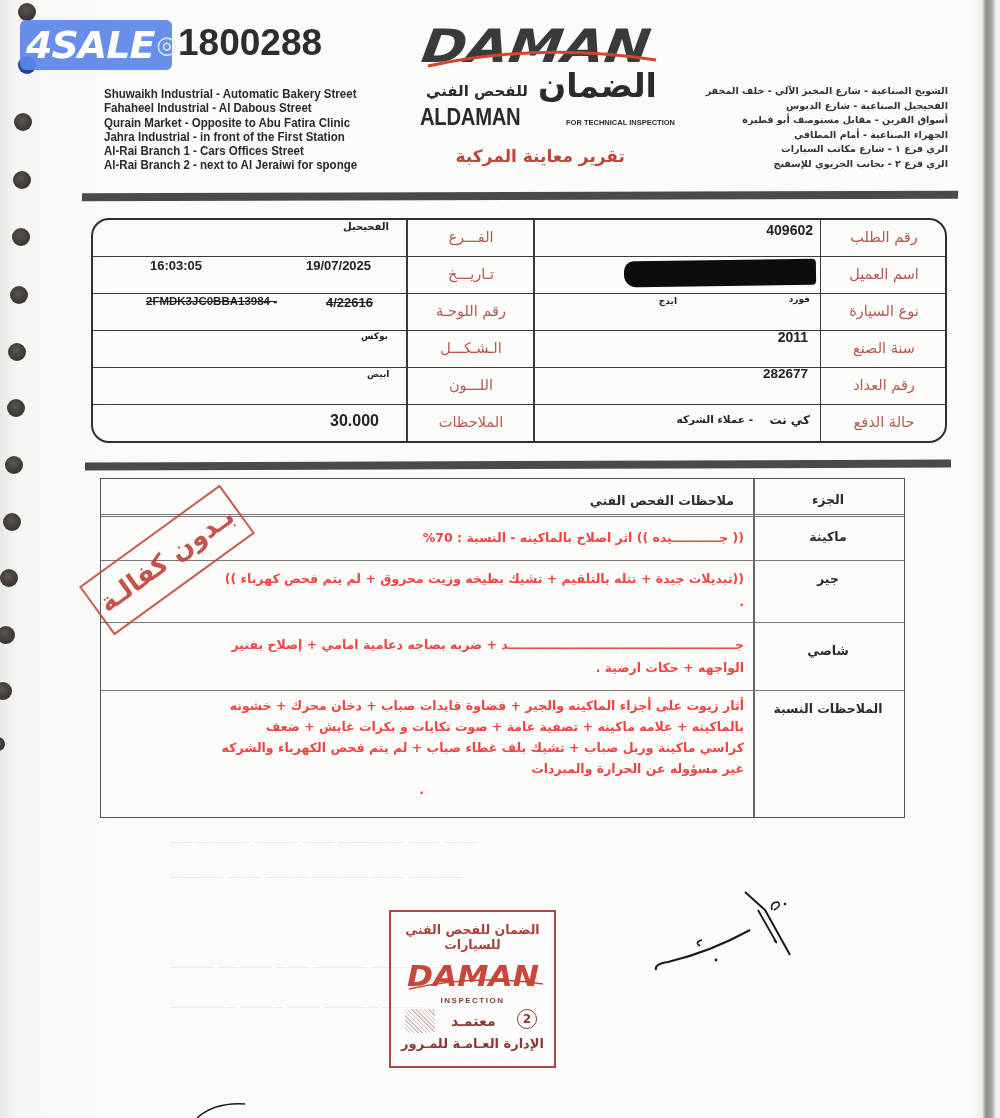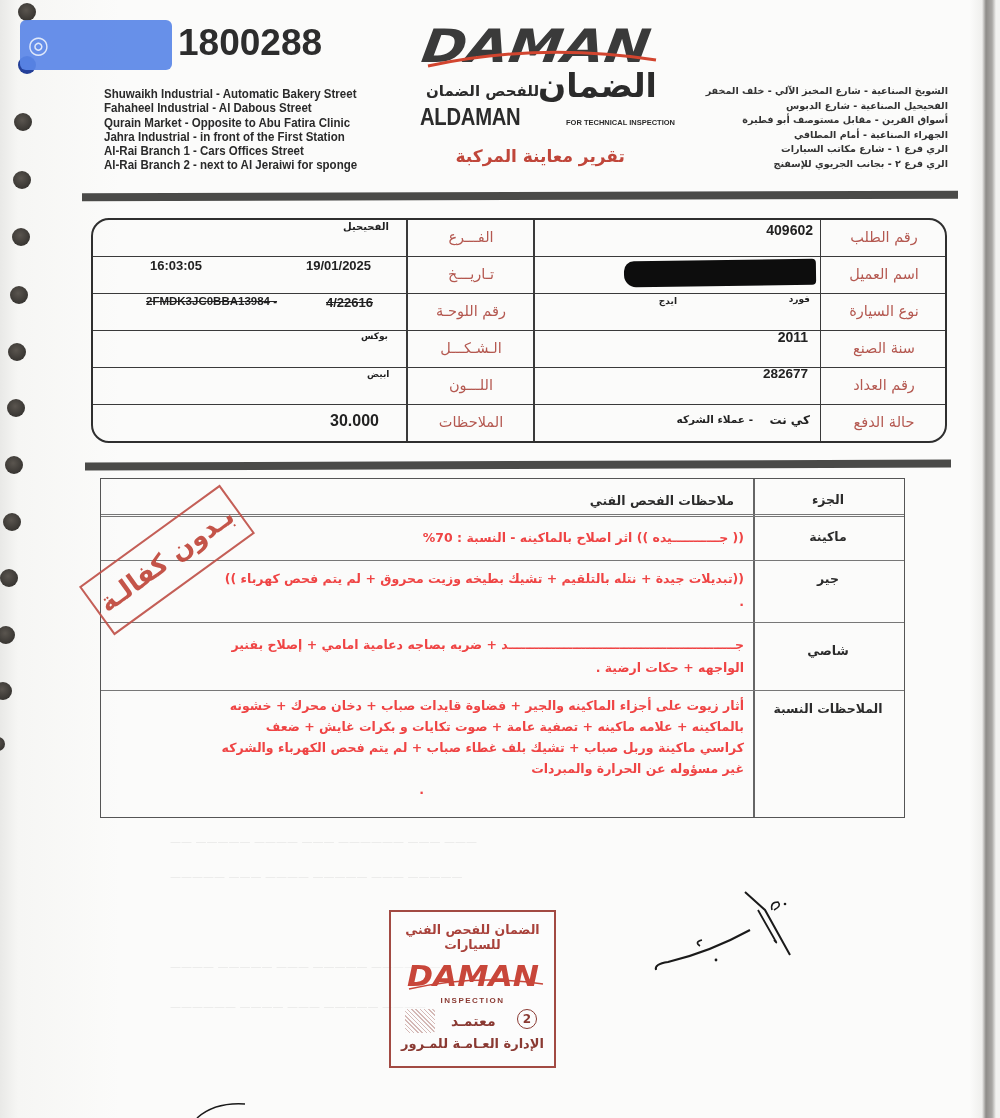--- a/index.html
+++ b/index.html
@@ -149,20 +149,21 @@
   <div class="hole" style="left:7px;top:399px"></div>
   <div class="hole" style="left:5px;top:456px"></div>
   <div class="hole" style="left:3px;top:513px"></div>
   <div class="hole" style="left:0px;top:569px"></div>
   <div class="hole" style="left:-3px;top:626px"></div>
   <div class="hole" style="left:-6px;top:682px"></div>
   <div class="hole" style="left:-9px;top:737px;width:14px;height:14px"></div>
 </div>
 
 <div class="brand-badge">
+  <span>4SALE</span>
   <span class="wifi">◎</span>
 </div>
 
 <div class="hotline">1800288</div>
 
 <div class="addr-en">
   <div>Shuwaikh Industrial - Automatic Bakery Street</div>
   <div>Fahaheel Industrial - Al Dabous Street</div>
   <div>Qurain Market - Opposite to Abu Fatira Clinic</div>
   <div>Jahra Industrial - in front of the First Station</div>
@@ -177,42 +178,42 @@
   <div>الجهراء الصناعية - أمام المطافي</div>
   <div>الري فرع ١ - شارع مكاتب السيارات</div>
   <div>الري فرع ٢ - بجانب الجريوي للإسفنج</div>
 </div>
 
 <svg class="logo-daman" viewBox="0 0 240 50">
   <text x="6" y="42" font-family="DejaVu Sans, sans-serif" font-weight="bold" font-style="italic" font-size="46" fill="#3a3a3a" textLength="228" lengthAdjust="spacingAndGlyphs" transform="skewX(-8)">DAMAN</text>
   <path d="M8 46 Q120 22 236 40" stroke="#d2452f" stroke-width="3" fill="none"></path>
 </svg>
 <div class="logo-ar-big">الضمان</div>
-<div class="logo-ar-small">للفحص الضمان</div>
+<div class="logo-ar-small">للفحص الفني</div>
 <div class="logo-aldaman">ALDAMAN</div>
 <div class="logo-for">FOR TECHNICAL INSPECTION</div>
 <div class="report-title">تقرير معاينة المركبة</div>
 
 <div class="bar" style="left:82px;top:192px;width:876px;height:8px;transform:rotate(-0.15deg)"></div>
 
 <div class="info-box">
   <div class="vline" style="right:124px"></div>
   <div class="vline" style="left:440px"></div>
   <div class="vline" style="left:313px"></div>
 
   <div class="info-row" style="top:0">
     <div class="lbl-r">رقم الطلب</div>
     <div class="val val-num" style="right:132px;top:2px;font-size:14px">409602</div>
     <div class="lbl-m">الفـــرع</div>
     <div class="val" style="left:250px;top:1px;font-size:10px;direction:rtl">الفحيحيل</div>
   </div>
   <div class="info-row" style="top:37px">
     <div class="lbl-r">اسم العميل</div>
     <div class="lbl-m">تـاريـــخ</div>
-    <div class="val val-num" style="left:213px;top:1px">19/01/2025</div>
+    <div class="val val-num" style="left:213px;top:1px">19/07/2025</div>
     <div class="val val-num" style="left:57px;top:1px">16:03:05</div>
   </div>
   <div class="info-row" style="top:74px">
     <div class="lbl-r">نوع السيارة</div>
     <div class="val" style="right:135px;top:0px;font-size:9px;direction:rtl">فورد</div>
     <div class="val" style="right:268px;top:2px;font-size:9px;direction:rtl">ايدج</div>
     <div class="lbl-m">رقم اللوحـة</div>
     <div class="val val-num" style="left:233px;top:1px;text-decoration:line-through">4/22616</div>
     <div class="val val-num" style="left:53px;top:1px;font-size:11.5px;text-decoration:line-through">2FMDK3JC0BBA13984 -</div>
   </div>

